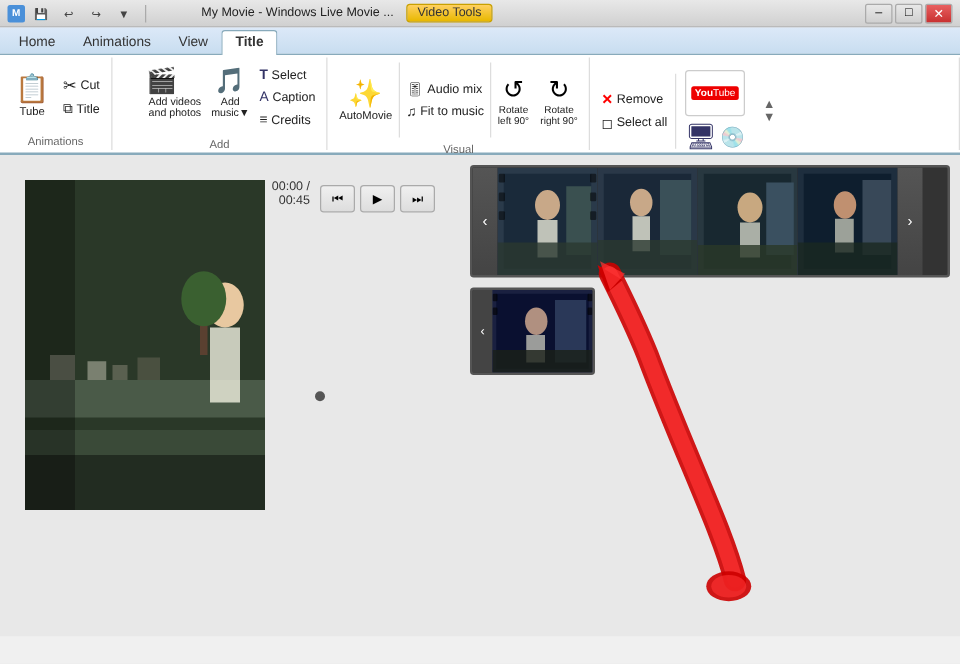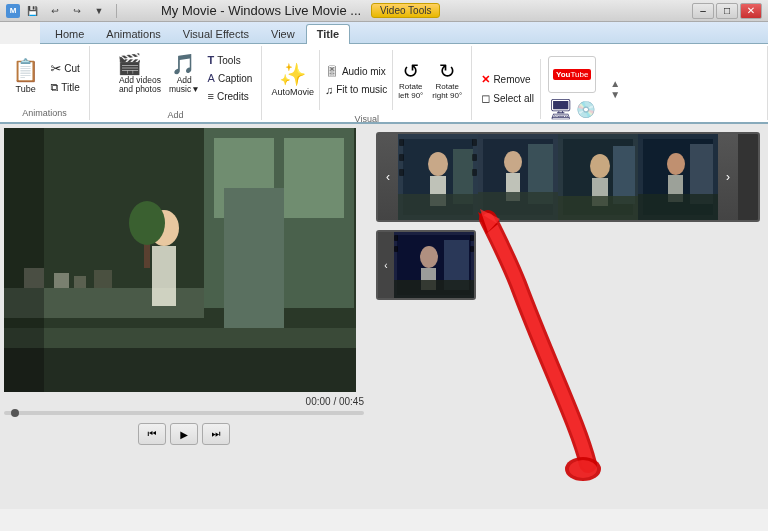--- a/index.html
+++ b/index.html
@@ -28,21 +28,21 @@
       gap: 4px;
     }
     #title-icon {
       width: 14px; height: 14px;
       background: #4a90d9;
       border-radius: 2px;
       display: flex; align-items: center; justify-content: center;
       color: white; font-size: 8px; font-weight: bold;
     }
     #title-text {
-      font-size: 13px;
+      font-size: 10px;
       color: #222;
       padding-left: 36px;
     }
     #video-tools-badge {
       background: linear-gradient(to bottom, #ffd060, #e8b800);
       border: 1px solid #c8a000;
       border-radius: 3px;
       padding: 1px 8px;
       font-size: 10px;
       color: #333;
@@ -69,21 +69,20 @@
     }
 
     
     #ribbon-tabs {
       height: 22px;
       background: linear-gradient(to bottom, #dce9f8, #c8ddf0);
       display: flex;
       align-items: flex-end;
       padding: 0 4px;
       border-bottom: 1px solid #8ab;
-      margin-left: 40px;
     }
     .ribbon-tab {
       padding: 3px 10px;
       font-size: 11px;
       cursor: pointer;
       border: 1px solid transparent;
       border-bottom: none;
       border-radius: 3px 3px 0 0;
       color: #333;
     }
@@ -206,23 +205,23 @@
     
     #main {
       display: flex;
       height: calc(531px - 22px - 20px - 22px - 82px);
       background: #e8e8e8;
     }
 
     
     #preview-area {
       width: 368px;
-      padding: 4px;
-      display: flex;
-      flex-direction: column;
+      padding: 20px;
+      display: flex;
+      flex-direction: row;
       gap: 4px;
     }
     #video-preview {
       width: 352px;
       height: 264px;
       background: #1a2a1a;
       position: relative;
       overflow: hidden;
     }
     #time-display {
@@ -353,21 +352,20 @@
   <div id="title-controls">
     <div class="win-btn">–</div>
     <div class="win-btn">□</div>
     <div class="win-btn close-btn">✕</div>
   </div>
 </div>
 
 <div id="ribbon-tabs">
   <div class="ribbon-tab">Home</div>
   <div class="ribbon-tab">Animations</div>
-  <div class="ribbon-tab">Visual Effects</div>
   <div class="ribbon-tab">View</div>
   <div class="ribbon-tab active">Title</div>
 </div>
 
 <div id="ribbon">
 
   <div class="ribbon-group" style="min-width:70px;">
     <div class="ribbon-group-content" style="align-items:center;">
       <div class="ribbon-btn-large" style="padding:2px 6px;">
         <span class="icon">📋</span>
@@ -393,21 +391,21 @@
         <span class="icon">🎬</span>
         <span class="label" style="font-size:8.5px;margin-left:20px;">Add videos<br>and photos</span>
       </div>
       <div class="split-btn" style="min-width:28px;">
         <span class="icon">🎵</span>
         <span class="label" style="font-size:8.5px;">Add<br>music▼</span>
       </div>
       <div style="display:flex;flex-direction:column;gap:2px;justify-content:center;padding:2px 0;">
         <div class="ribbon-btn-small">
           <span style="font-size:11px;font-weight:bold;color:#336;">T</span>
-          <span>Tools</span>
+          <span>Select</span>
         </div>
         <div class="ribbon-btn-small">
           <span style="font-size:11px;color:#336;">A</span>
           <span>Caption</span>
         </div>
         <div class="ribbon-btn-small">
           <span style="font-size:11px;">≡</span>
           <span>Credits</span>
         </div>
       </div>

